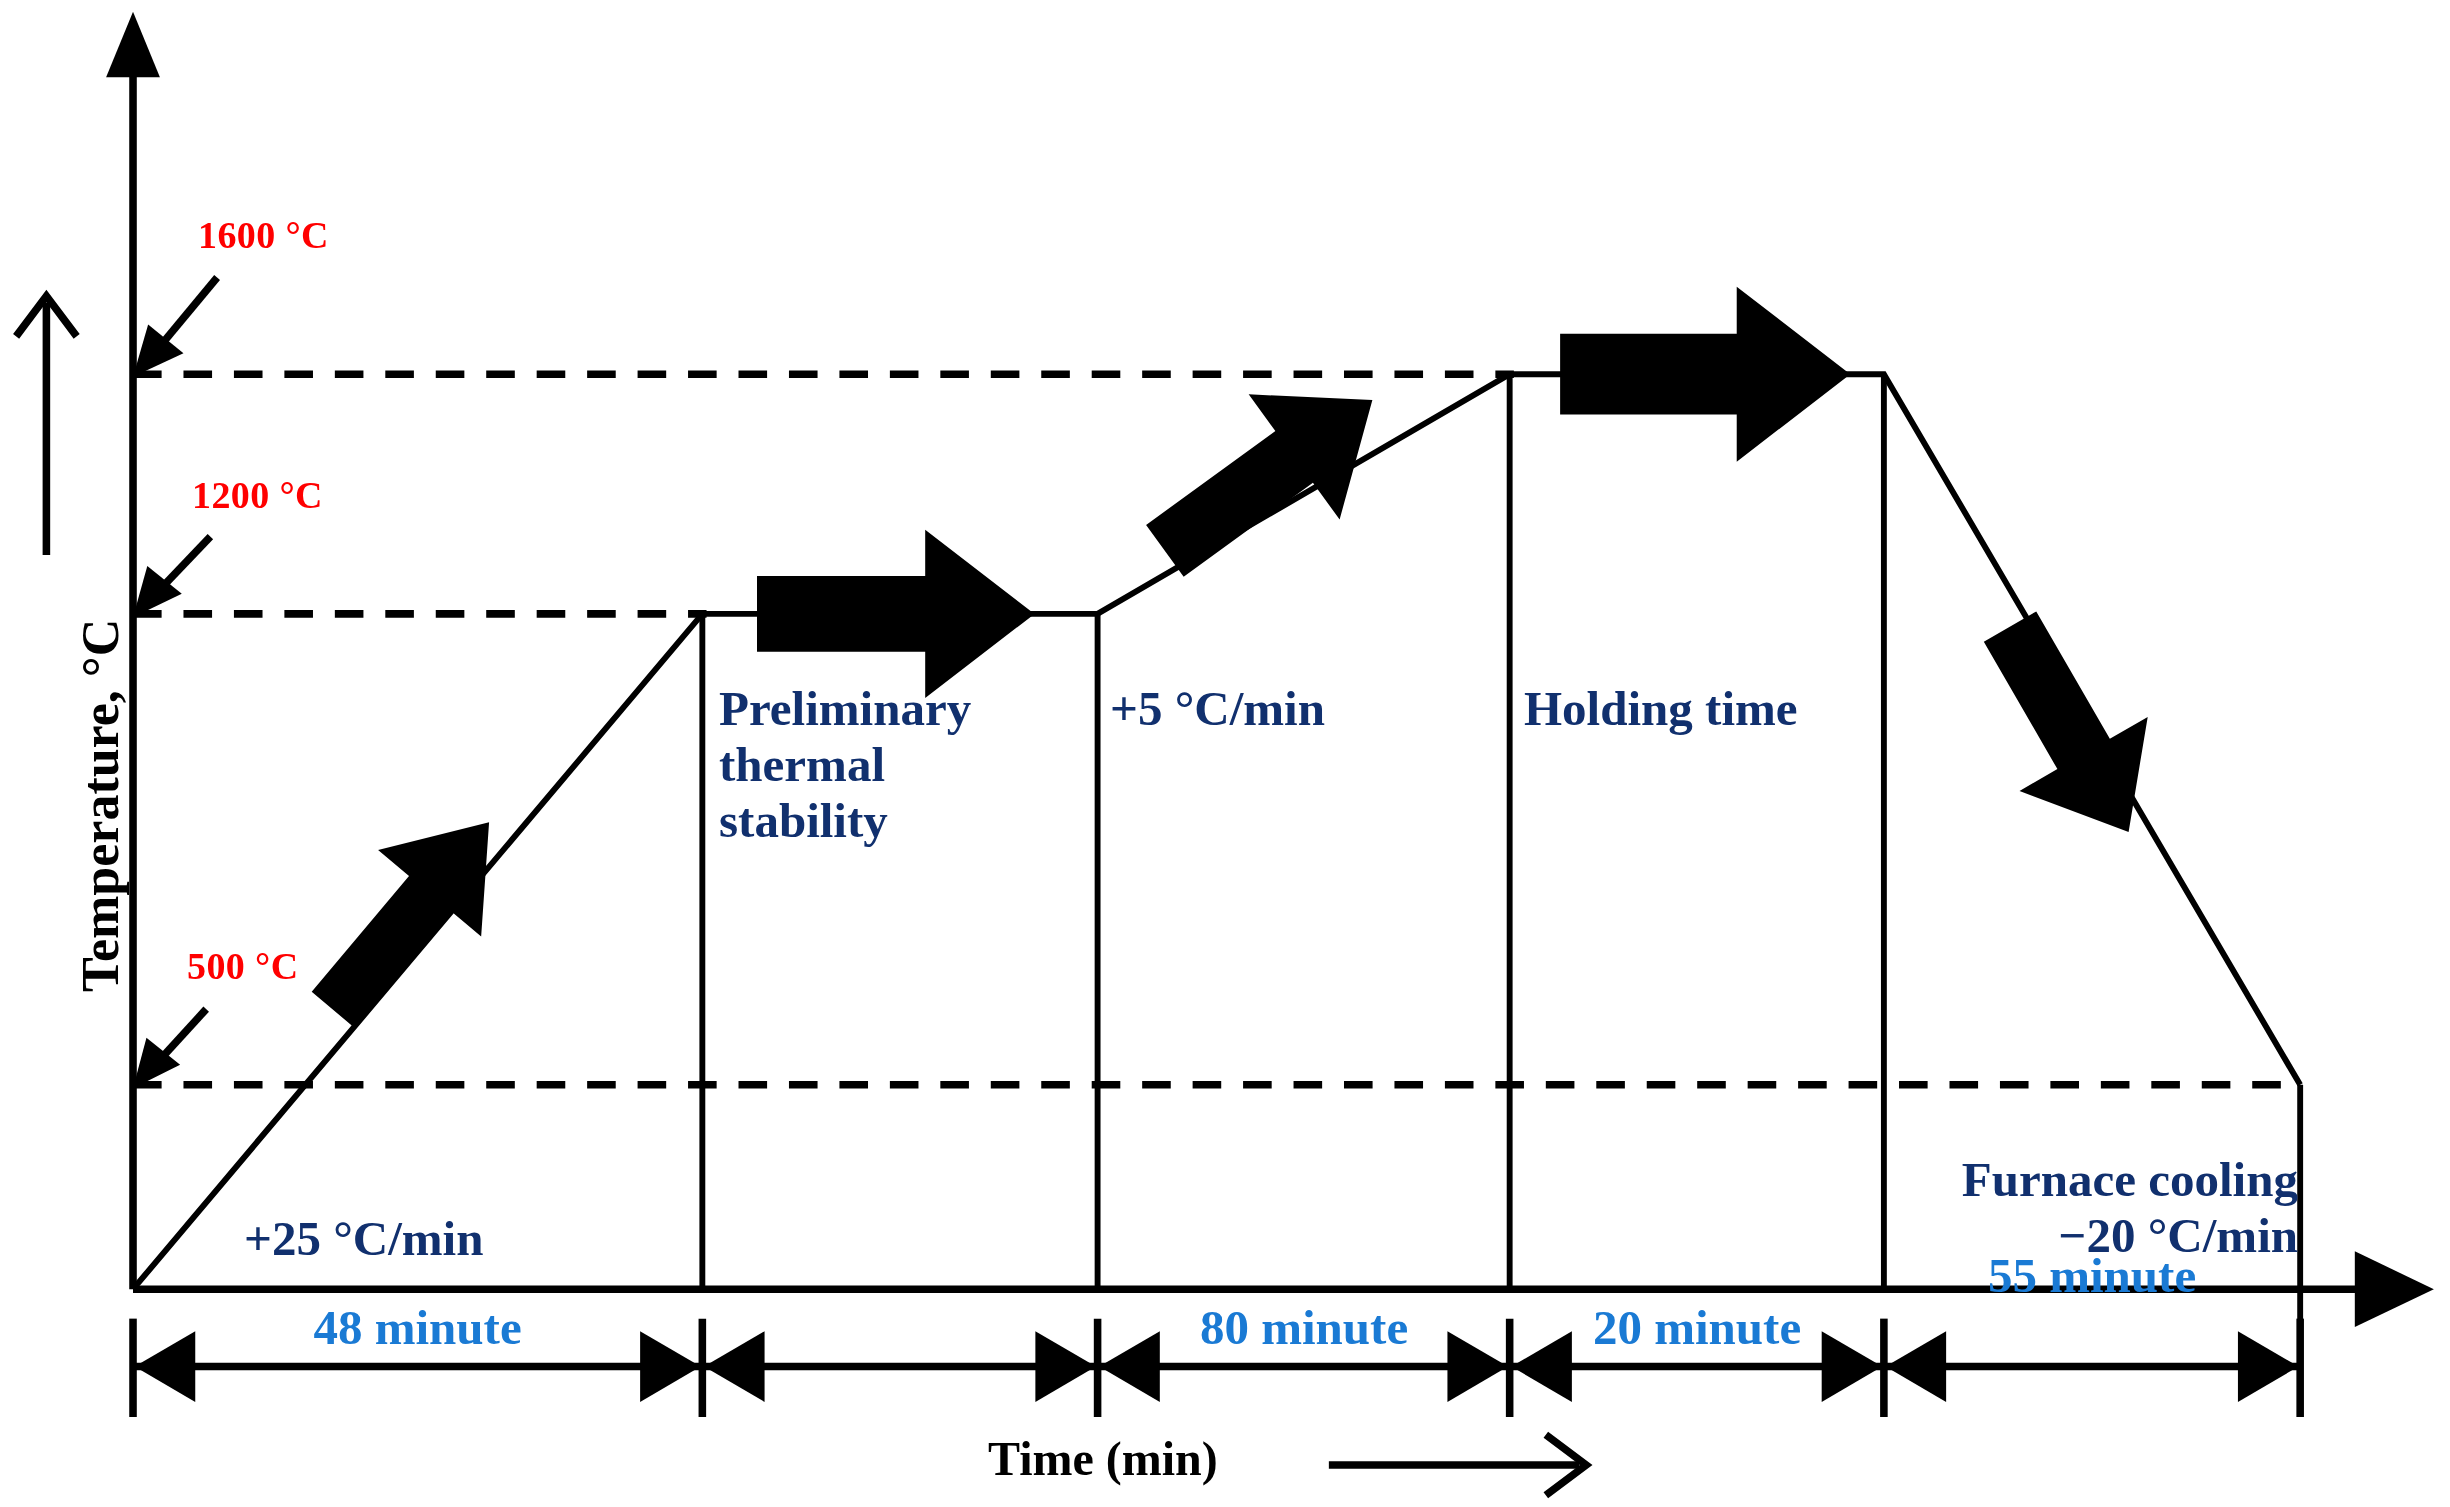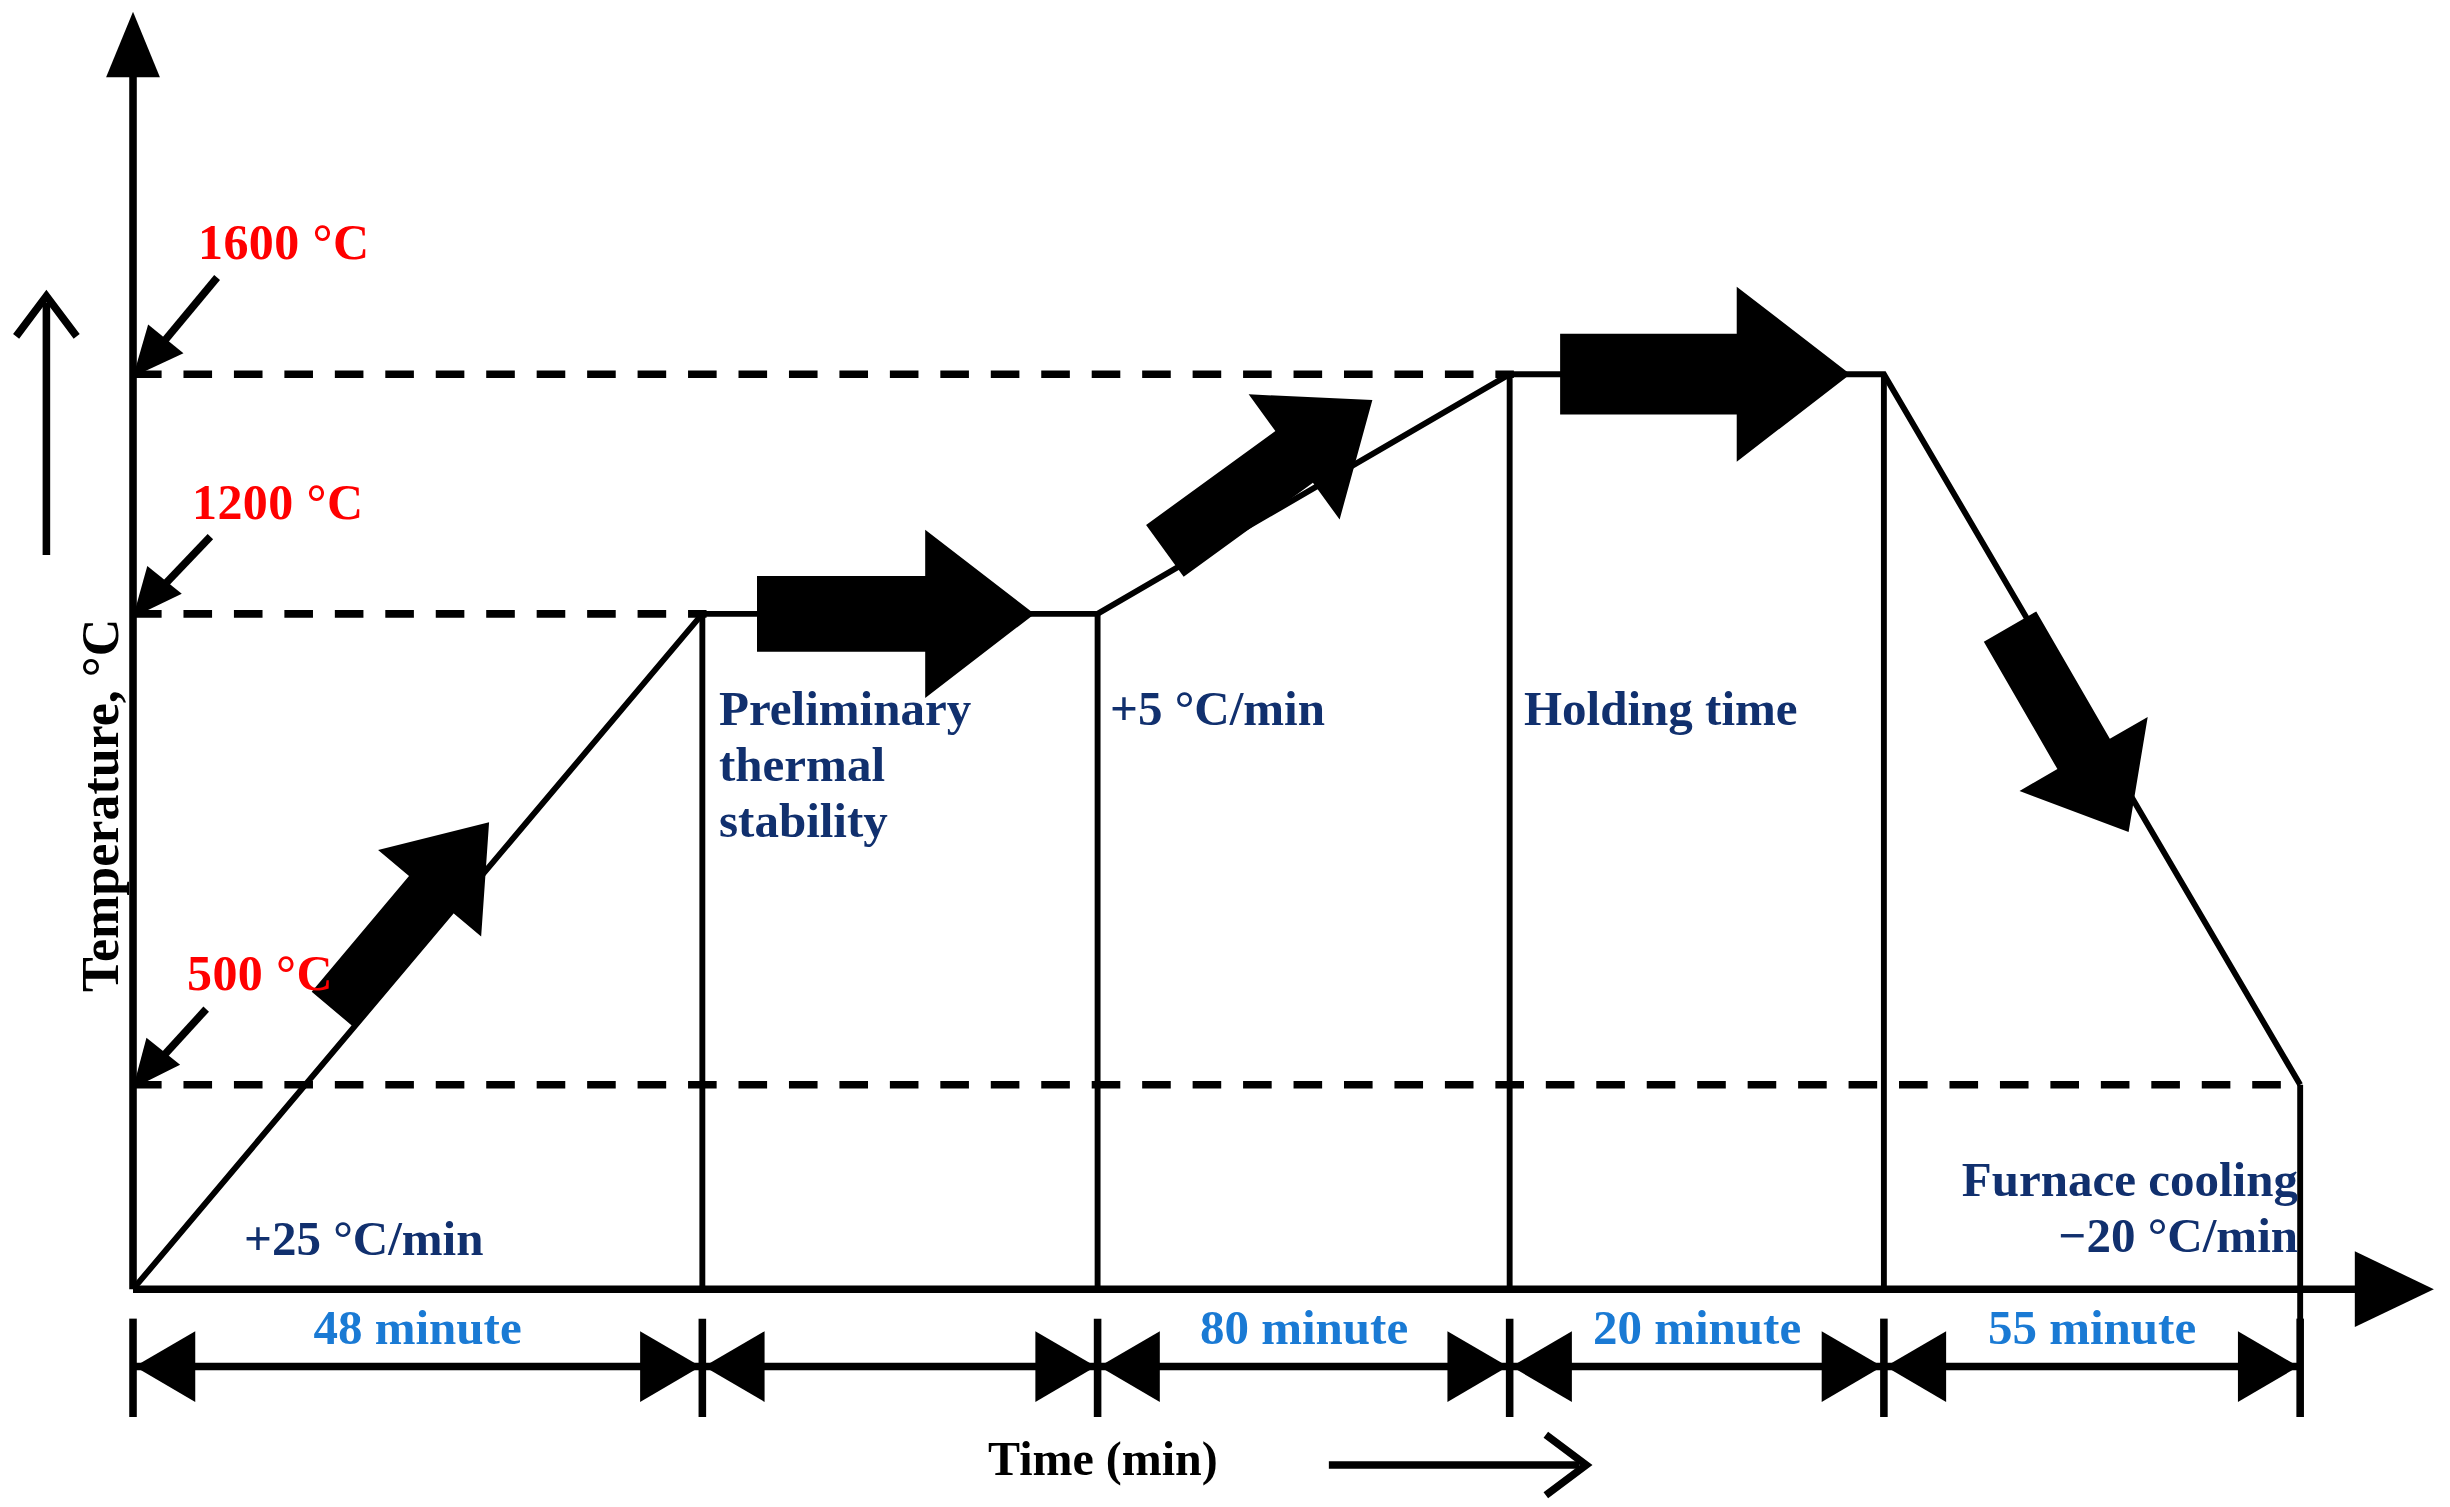--- a/index.html
+++ b/index.html
@@ -25,21 +25,21 @@
     height: 1507px;
   }
   .lbl {
     position: absolute;
     white-space: pre;
     line-height: 1.14;
   }
   .temp-label {
     color: #ff0000;
     font-weight: 700;
-    font-size: 50px;
+    font-size: 38px;
     letter-spacing: 0.4px;
   }
   .stage-label {
     color: #11306e;
     font-weight: 700;
     font-size: 49px;
     text-align: left;
   }
   .dur-label {
     color: #1a7ad4;
@@ -178,18 +178,18 @@
   <div class="lbl stage-label" style="left:1110px; top:681px; width:387px;">+5 °C/min</div>
 
   <div class="lbl stage-label" style="left:1524px; top:681px; width:353px;">Holding time</div>
 
   <div class="lbl stage-label" style="left:1903px; top:1152px; width:395px; text-align:right;">Furnace cooling
 −20 °C/min</div>
 
   <div class="lbl dur-label" style="left:133px; top:1300px; width:569px;">48 minute</div>
   <div class="lbl dur-label" style="left:1098px; top:1300px; width:412px;">80 minute</div>
   <div class="lbl dur-label" style="left:1510px; top:1300px; width:374px;">20 minute</div>
-  <div class="lbl dur-label" style="left:1884px; top:1300px; width:416px;">55 minute</div>
+  <div class="lbl dur-label" style="left:1884px; top:1248px; width:416px;">55 minute</div>
 
   <div class="lbl axis-label" style="left:988px; top:1432px;">Time (min)</div>
 
 </div>
 
 
 </body></html>

